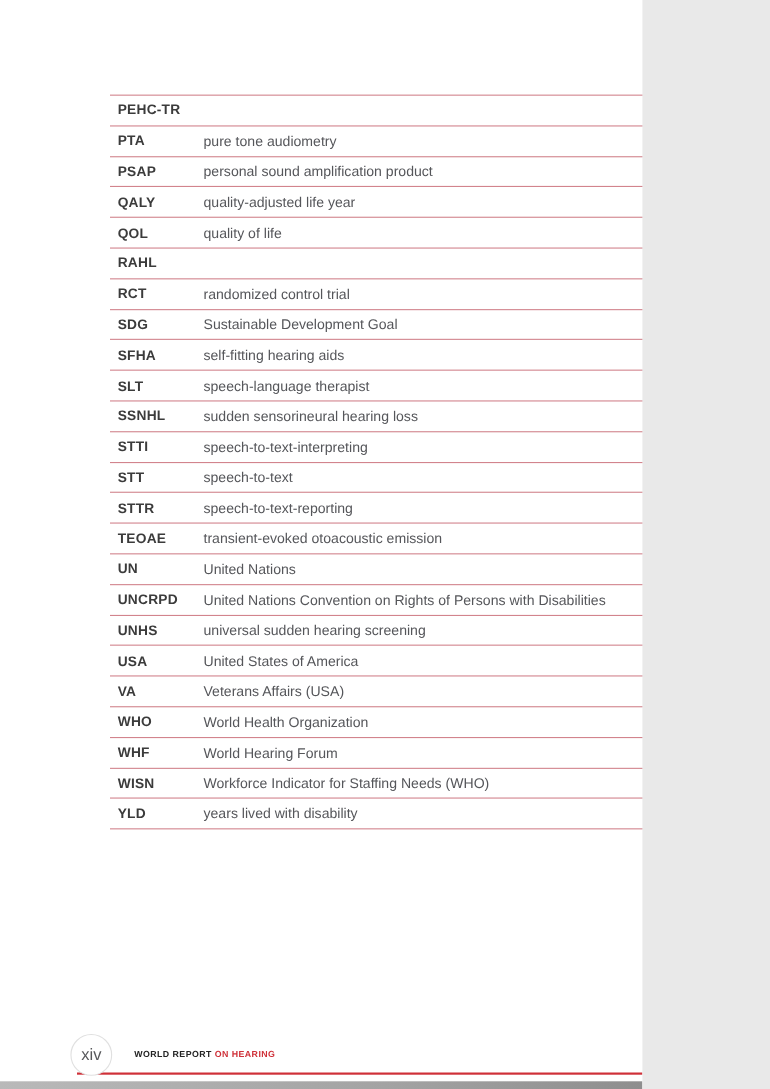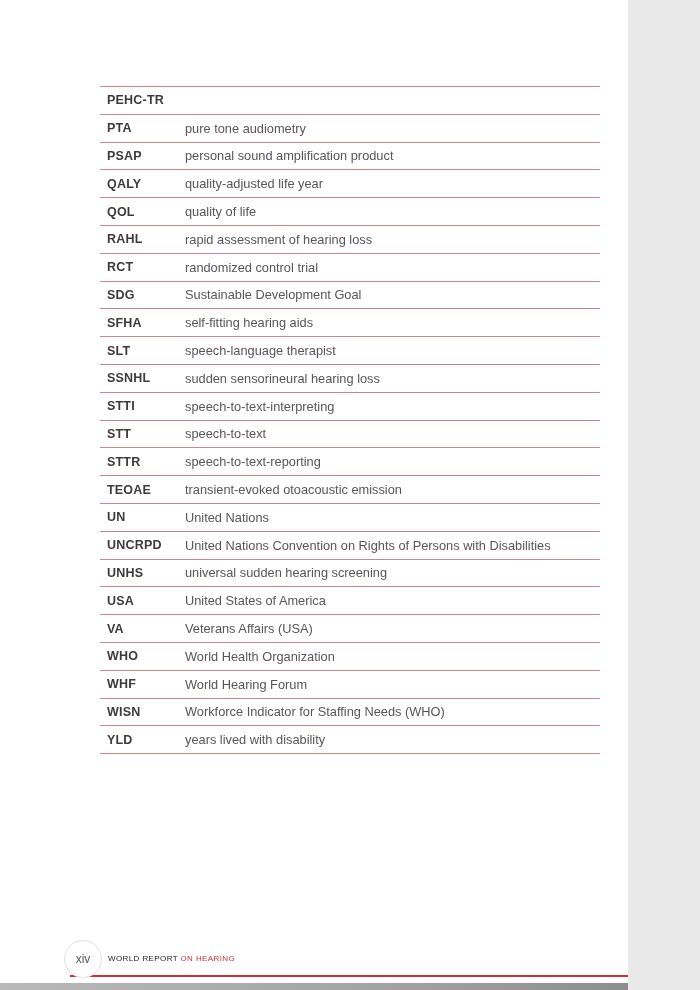--- a/index.html
+++ b/index.html
@@ -2,21 +2,21 @@
 <html><head>
 <meta charset="utf-8">
 <style>
   html, body {
     margin: 0;
     padding: 0;
     background: #e9e9e9;
   }
   .page {
     position: relative;
-    width: 628px;
+    width: 584px;
     height: 990px;
     background: #ffffff;
     overflow: hidden;
     font-family: "Liberation Sans", "DejaVu Sans", sans-serif;
     --accent: #cf3038;
     --row-line: #d2848d;
     --abbr-color: #3b3b3b;
     --def-color: #55565a;
   }
 
@@ -60,29 +60,29 @@
     border-radius: 50%;
     border: 1px solid #e0e0e0;
     background: #ffffff;
     display: flex;
     align-items: center;
     justify-content: center;
     box-sizing: border-box;
     z-index: 2;
   }
   .page-number {
-    font-size: 12px;
+    font-size: 15px;
     color: #57585b;
   }
   .footer-title {
     position: absolute;
-    left: 108px;
+    left: 122px;
     top: 953.5px;
     font-size: 8px;
-    font-weight: normal;
+    font-weight: bold;
     letter-spacing: 0.4px;
     white-space: nowrap;
     z-index: 2;
   }
   .footer-title .primary { color: #232323; }
   .footer-title .accent  { color: var(--accent); }
 
   .footer-rule {
     position: absolute;
     left: 70px;
@@ -128,21 +128,20 @@
         <span class="def-cell">quality-adjusted life year</span>
       </div>
 
       <div class="abbr-row">
         <span class="abbr-cell">QOL</span>
         <span class="def-cell">quality of life</span>
       </div>
 
       <div class="abbr-row">
         <span class="abbr-cell">RAHL</span>
-        <span class="def-cell">rapid assessment of hearing loss</span>
       </div>
 
       <div class="abbr-row">
         <span class="abbr-cell">RCT</span>
         <span class="def-cell">randomized control trial</span>
       </div>
 
       <div class="abbr-row">
         <span class="abbr-cell">SDG</span>
         <span class="def-cell">Sustainable Development Goal</span>

